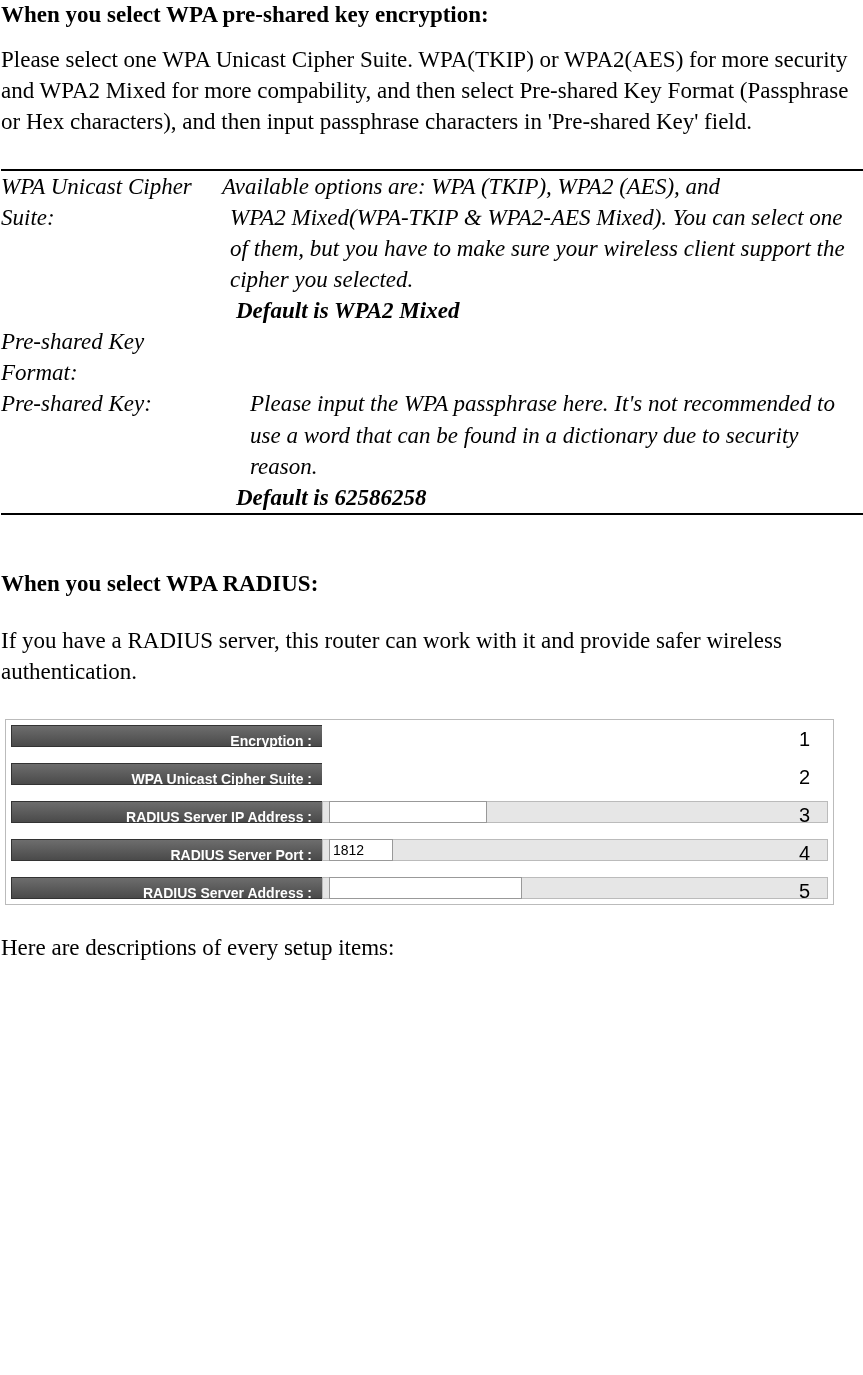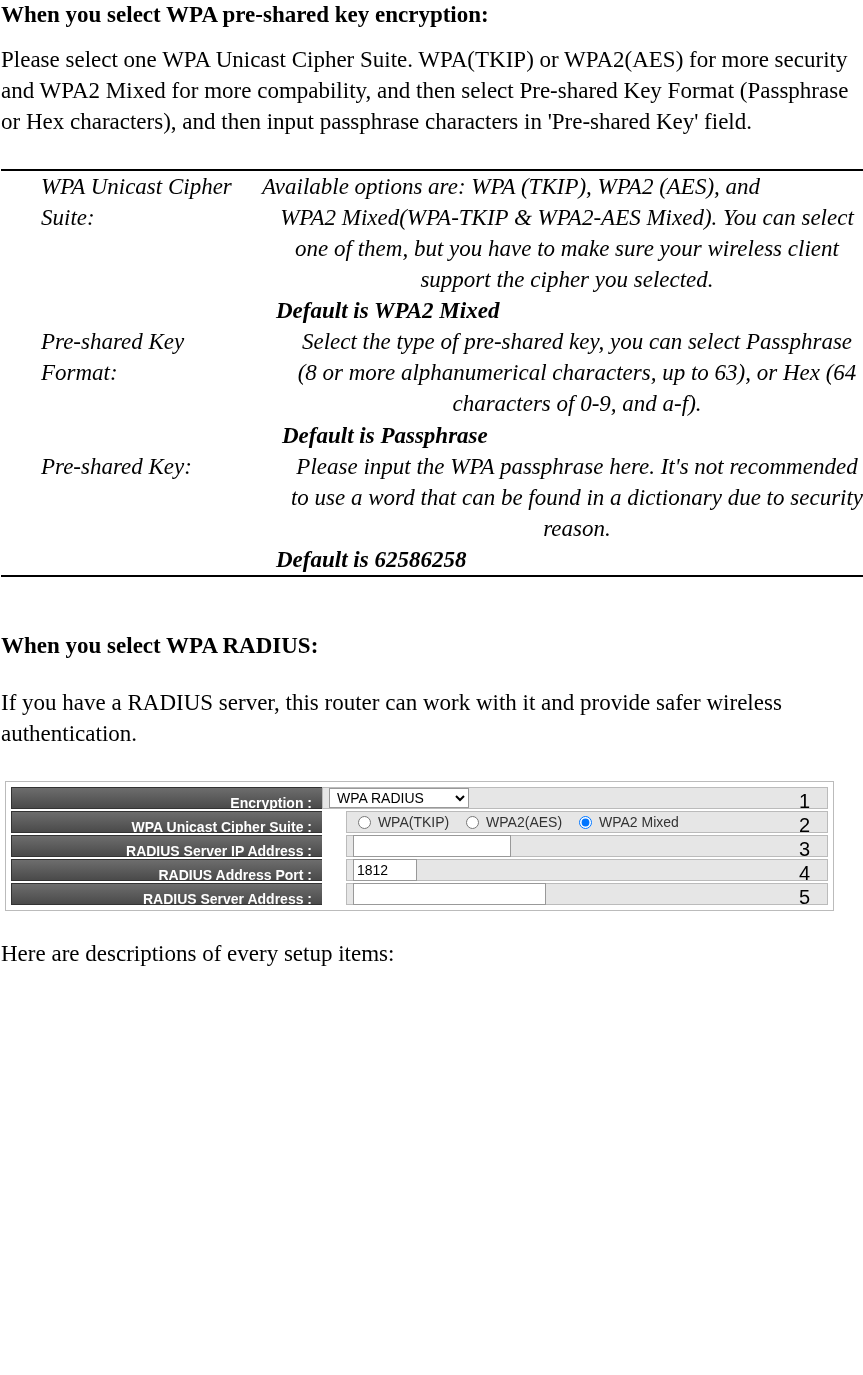--- a/index.html
+++ b/index.html
@@ -15,21 +15,20 @@
     margin-bottom: 16px;
   }
   .para {
     margin-bottom: 32px;
     line-height: 1.35;
   }
   .param-table {
     border-top: 2px solid #000;
     border-bottom: 2px solid #000;
     margin-bottom: 56px;
-    padding-left: 40px;
   }
   .param-row {
     display: flex;
     align-items: flex-start;
   }
   .param-label {
     font-style: italic;
     width: 195px;
     flex: 0 0 195px;
     padding-top: 0;
@@ -43,21 +42,20 @@
   }
   .param-desc .dflt {
     font-weight: bold;
     font-style: italic;
     display: block;
     margin-left: 14px;
   }
   .param-desc .indented {
     padding-left: 28px;
     display: block;
-    text-align: center;
   }
   .heading2 {
     font-weight: bold;
     margin-bottom: 28px;
   }
 
   
   .panel-wrap {
     background: #fff;
     border: 1px solid #bbb;
@@ -66,21 +64,21 @@
     margin: 20px 0 30px 4px;
     font-family: Arial, sans-serif;
     font-size: 15px;
   }
   .panel-row {
     display: flex;
     height: 22px;
     align-items: stretch;
     position: relative;
   }
-  .panel-row + .panel-row { margin-top: 2px; gap: 24px; }
+  .panel-row + .panel-row { margin-top: 16px; }
   .panel-label {
     width: 300px;
     flex: 0 0 300px;
     background: linear-gradient(to bottom, #6d6d6d, #4a4a4a);
     color: #fff;
     font-weight: bold;
     text-align: right;
     padding-right: 10px;
     line-height: 30px;
     font-size: 14px;
@@ -141,81 +139,58 @@
     <div class="param-label">WPA Unicast Cipher Suite:</div>
     <div class="param-desc">
       <span>Available options are: WPA (TKIP), WPA2 (AES), and</span>
       <span class="indented" style="padding-left:8px;">WPA2 Mixed(WPA-TKIP &amp; WPA2-AES Mixed). You can select one of them, but you have to make sure your wireless client support the cipher you selected.</span>
       <span class="dflt">Default is WPA2 Mixed</span>
     </div>
   </div>
 
   <div class="param-row">
     <div class="param-label">Pre-shared Key Format:</div>
-    <div class="param-desc">
-      <span class="indented">Select the type of pre-shared key, you can select Passphrase (8 or more alphanumerical characters, up to 63), or Hex (64 characters of 0-9, and a-f).</span>
-      <span class="dflt" style="margin-left:20px;">Default is Passphrase</span>
-    </div>
   </div>
 
   <div class="param-row">
     <div class="param-label">Pre-shared Key:</div>
     <div class="param-desc">
       <span class="indented">Please input the WPA passphrase here. It's not recommended to use a word that can be found in a dictionary due to security reason.</span>
       <span class="dflt">Default is 62586258</span>
     </div>
   </div>
 
 </div>
 
 <div class="heading2">When you select WPA RADIUS:</div>
 
 <div class="para">If you have a RADIUS server, this router can work with it and provide safer wireless authentication.</div>
 
 <div class="panel-wrap">
 
   <div class="panel-row">
     <div class="panel-label">Encryption :</div>
-    <div class="panel-body">
-      <select>
-        <option>WPA RADIUS</option>
-      </select>
-    </div>
     <div class="row-num">1</div>
   </div>
 
   <div class="panel-row">
     <div class="panel-label">WPA Unicast Cipher Suite :</div>
-    <div class="panel-body radio-group">
-      <label>
-        <input type="radio" name="cipher" style="">
-        <span>WPA(TKIP)</span>
-      </label>
-      <label>
-        <input type="radio" name="cipher" style="">
-        <span>WPA2(AES)</span>
-      </label>
-      <label>
-        <input type="radio" name="cipher" checked="" style="">
-        <span>WPA2 Mixed</span>
-      </label>
-    </div>
     <div class="row-num">2</div>
   </div>
 
   <div class="panel-row">
     <div class="panel-label">RADIUS Server IP Address :</div>
     <div class="panel-body">
       <input type="text" class="ip-field" value="" style="">
     </div>
     <div class="row-num">3</div>
   </div>
 
   <div class="panel-row">
-    <div class="panel-label">RADIUS Address Port :</div>
+    <div class="panel-label">RADIUS Server Port :</div>
     <div class="panel-body">
       <input type="text" class="port-field" value="1812" style="">
     </div>
     <div class="row-num">4</div>
   </div>
 
   <div class="panel-row">
     <div class="panel-label">RADIUS Server Address :</div>
     <div class="panel-body">
       <input type="password" class="pw-field" value="" style="">

